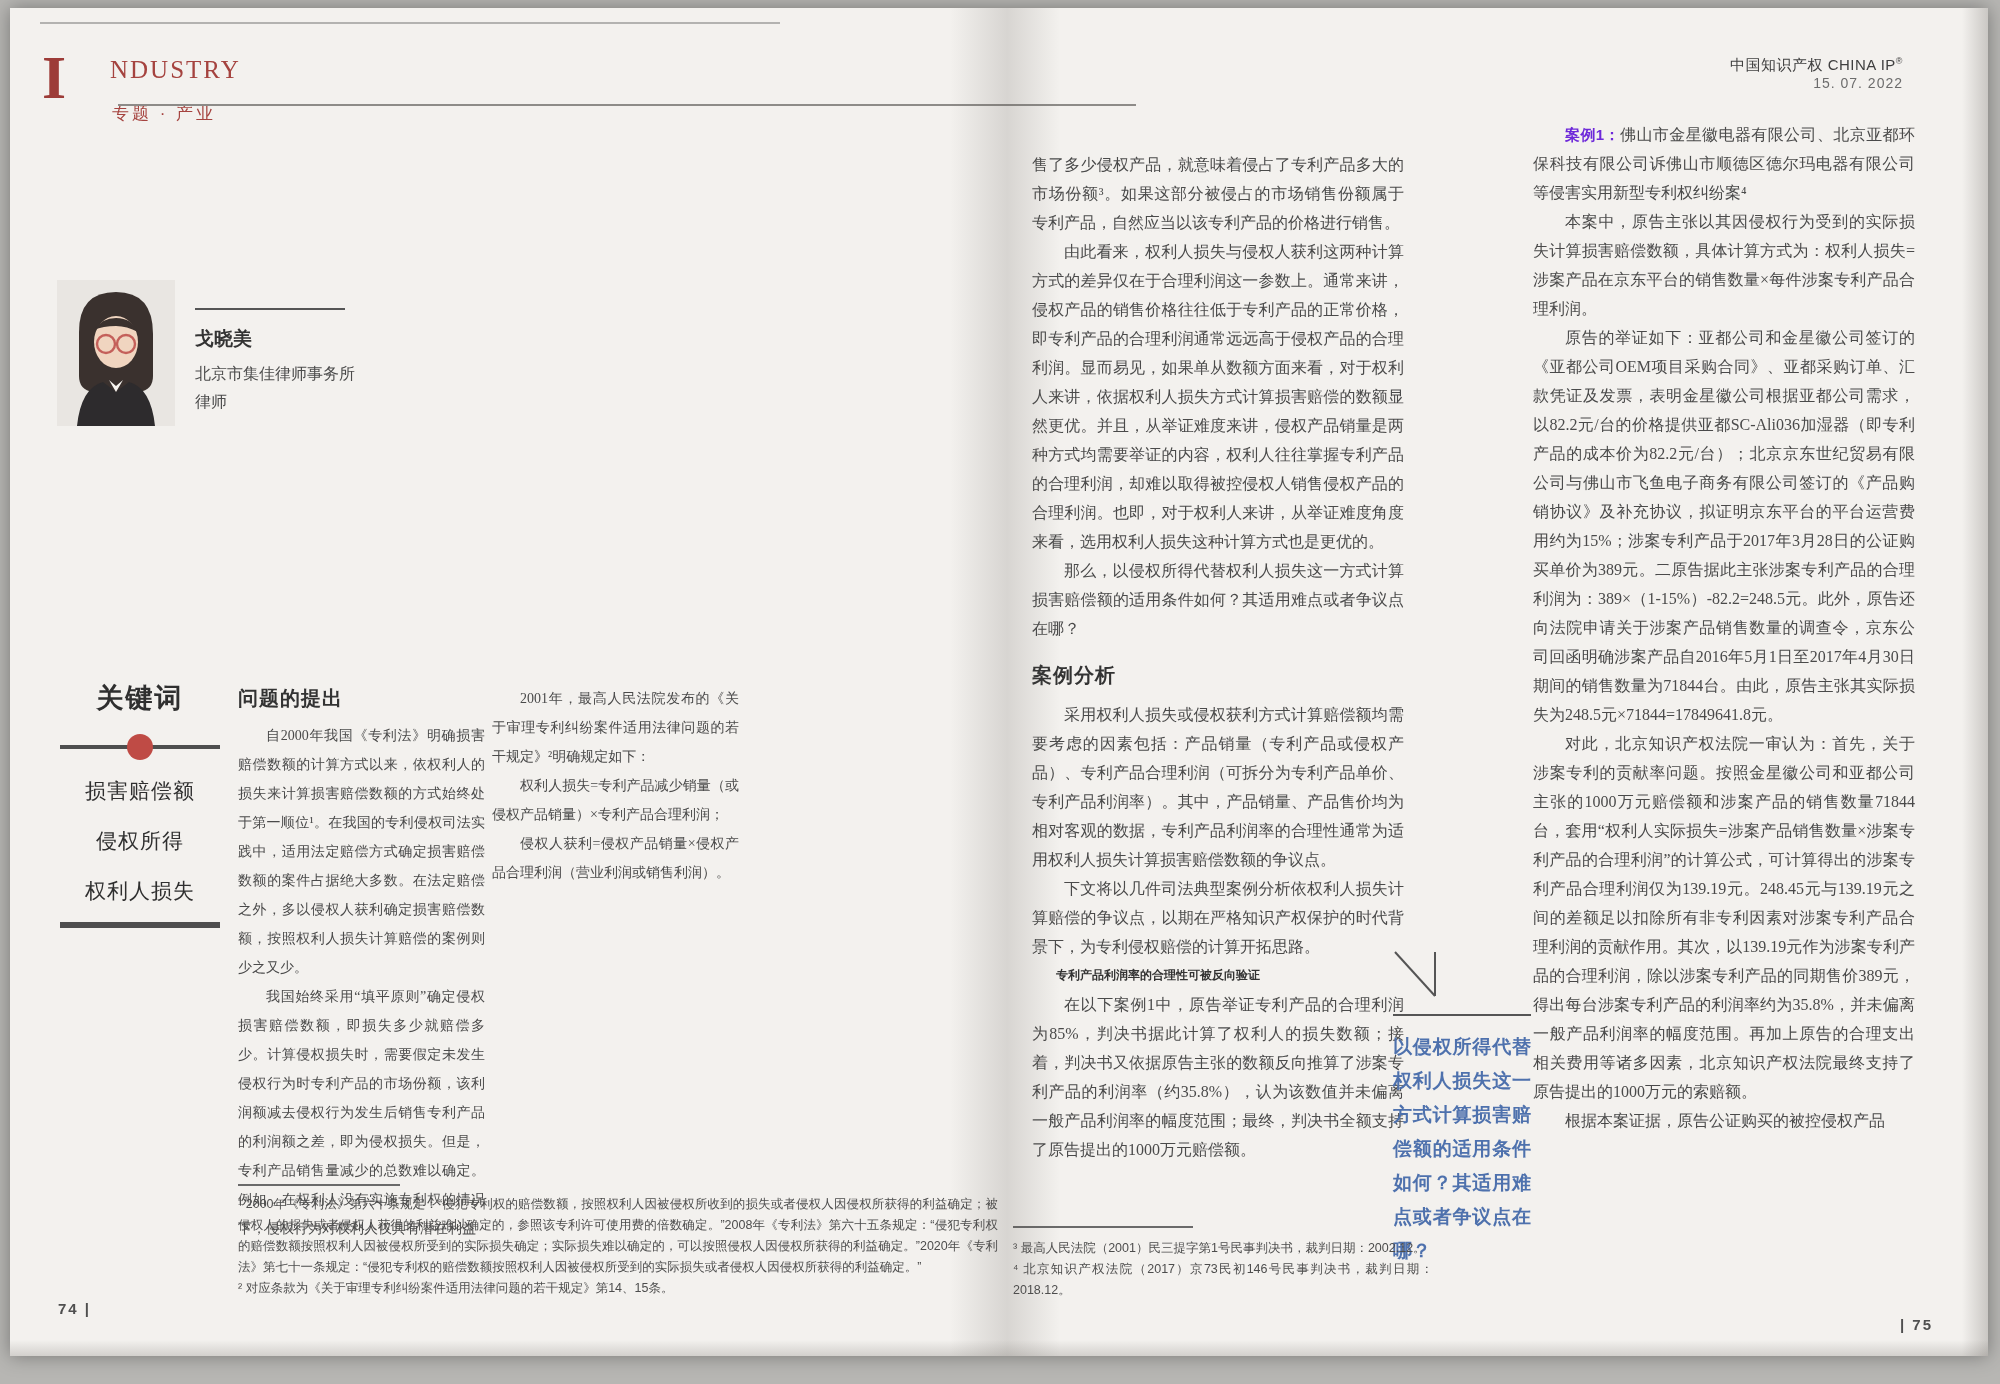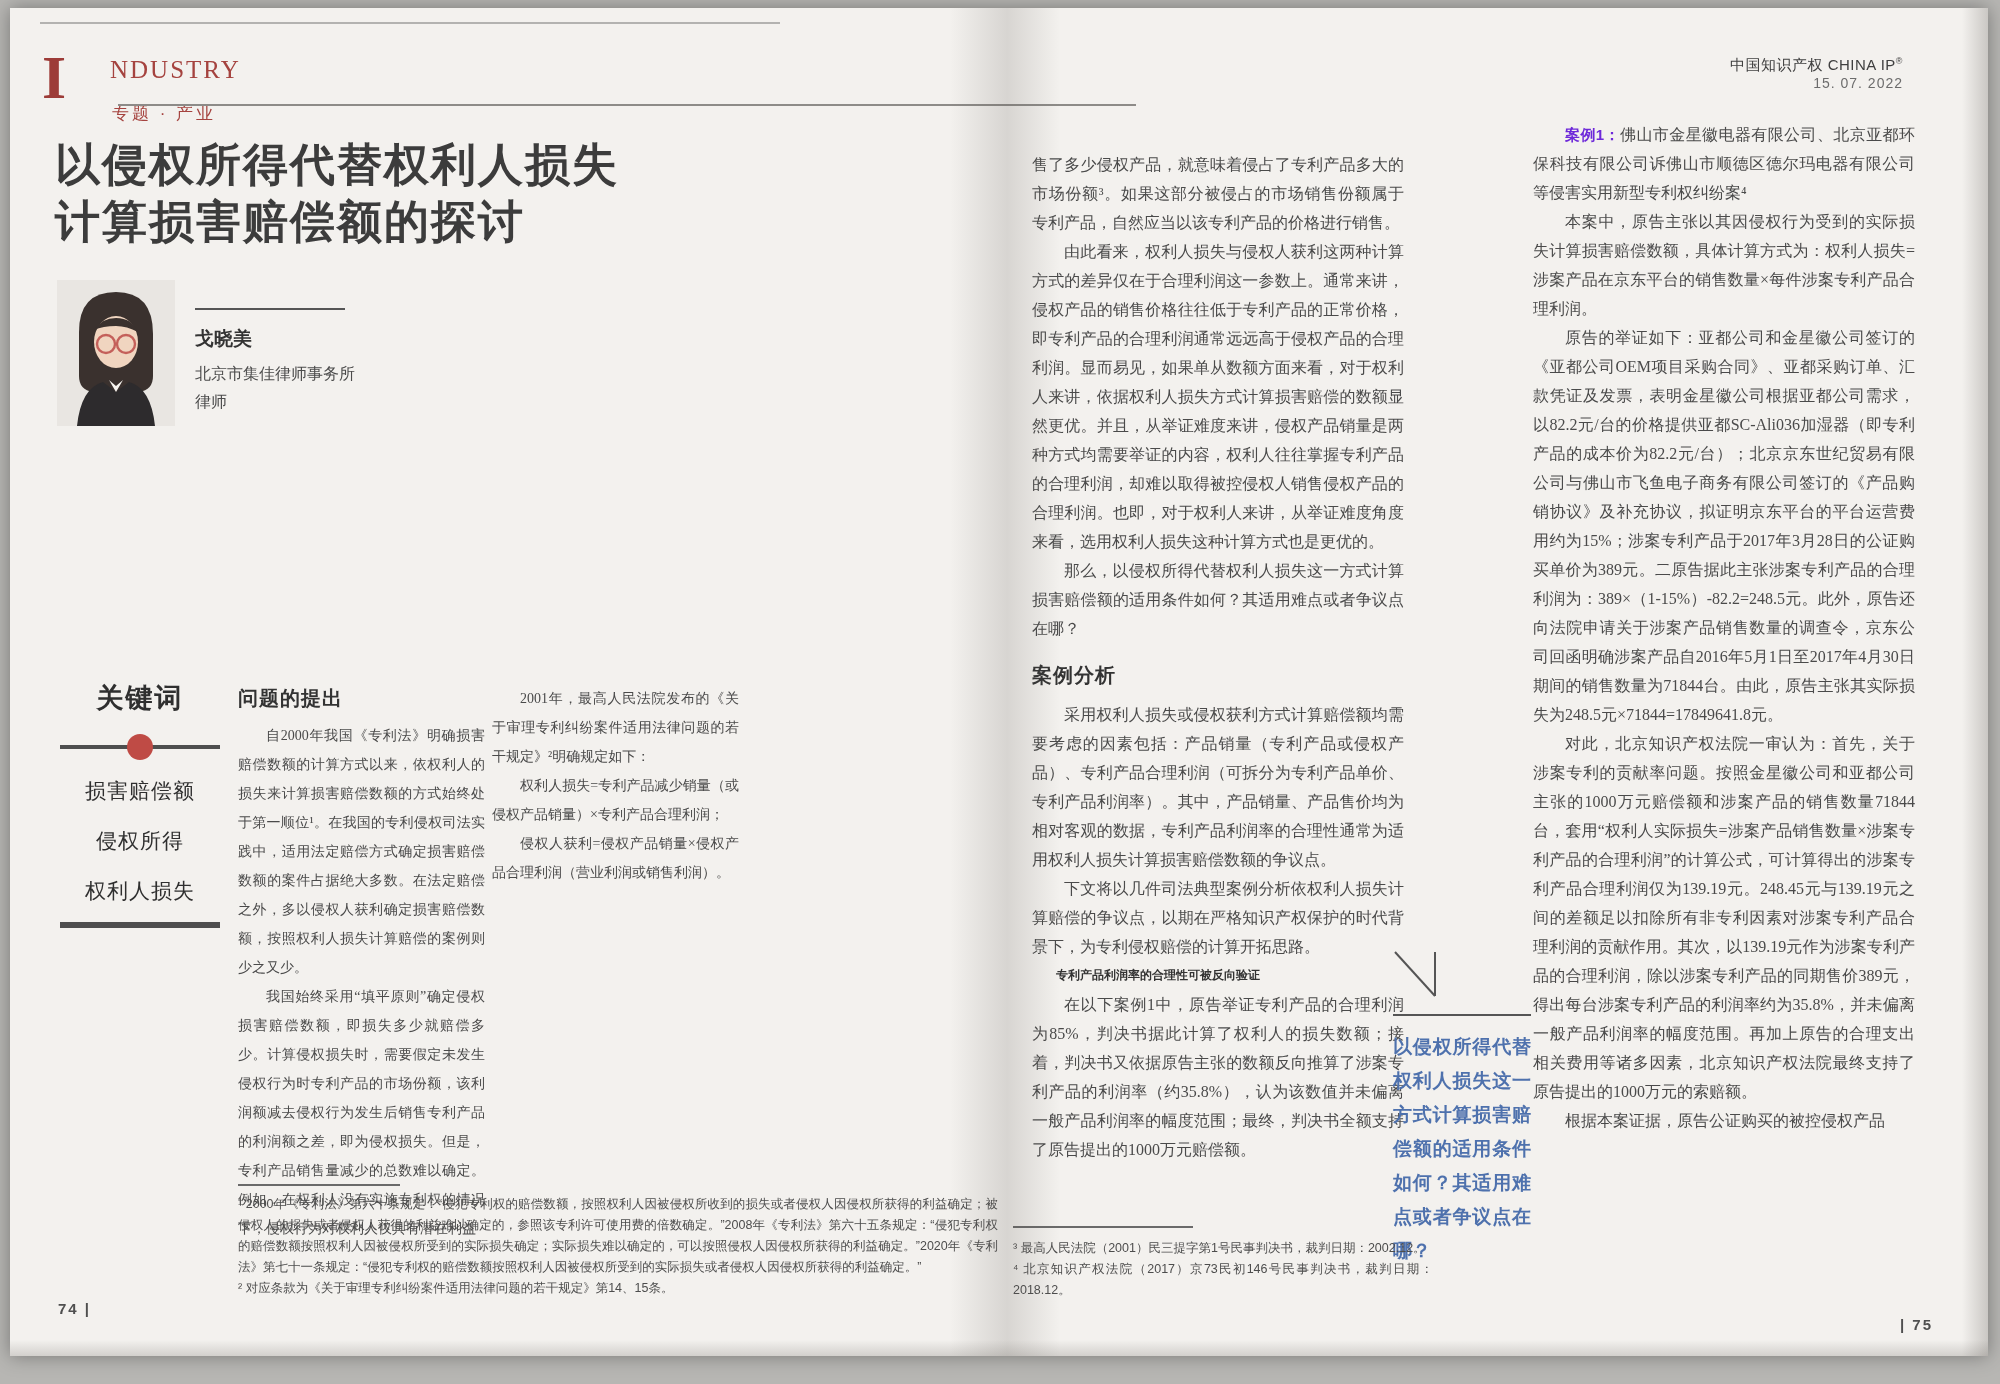--- a/index.html
+++ b/index.html
@@ -82,24 +82,20 @@
   <div id="paper">
     <div class="scan-artifact"></div>
 
     <div class="abs" style="left:0;top:0;width:965px;height:1348px;">
 
       <div class="abs big-i" style="left:32px;top:38px;">I</div>
       <div class="abs industry" style="left:100px;top:48px;">NDUSTRY</div>
       <div class="abs zhuanti" style="left:102px;top:78px;margin-top:16px;">专题 · 产业</div>
       <div class="abs head-rule" style="left:108px;top:96px;width:1018px;"></div>
 
-      <div class="abs title" style="left:45px;top:128px;width:700px;">
-        <div>以侵权所得代替权利人损失</div>
-        <div>计算损害赔偿额的探讨</div>
-      </div>
 
       <div class="abs" style="left:47px;top:272px;">
         <svg width="118" height="146" viewBox="0 0 118 146">
           <rect x="0" y="0" width="118" height="146" fill="#e9e6e2"></rect>
           <path d="M22 52 Q22 12 59 12 Q96 12 96 54 L96 96 Q96 110 82 112 L36 112 Q22 110 22 96 Z" fill="#3a312e"></path>
           <ellipse cx="59" cy="62" rx="22" ry="26" fill="#f0d5c0"></ellipse>
           <path d="M37 50 Q45 38 59 38 Q75 38 81 52 Q70 46 59 46 Q46 46 37 50 Z" fill="#3a312e"></path>
           <circle cx="49" cy="64" r="9" fill="none" stroke="#c4605a" stroke-width="2.4"></circle>
           <circle cx="69" cy="64" r="9" fill="none" stroke="#c4605a" stroke-width="2.4"></circle>
           <line x1="58" y1="64" x2="60" y2="64" stroke="#c4605a" stroke-width="2"></line>

